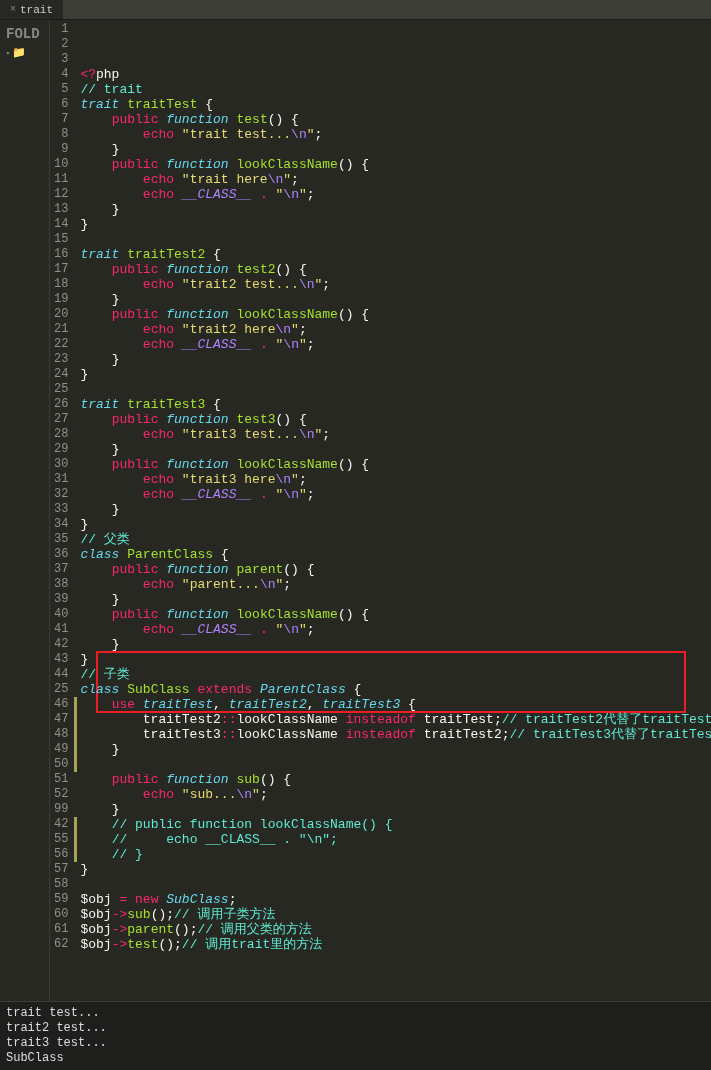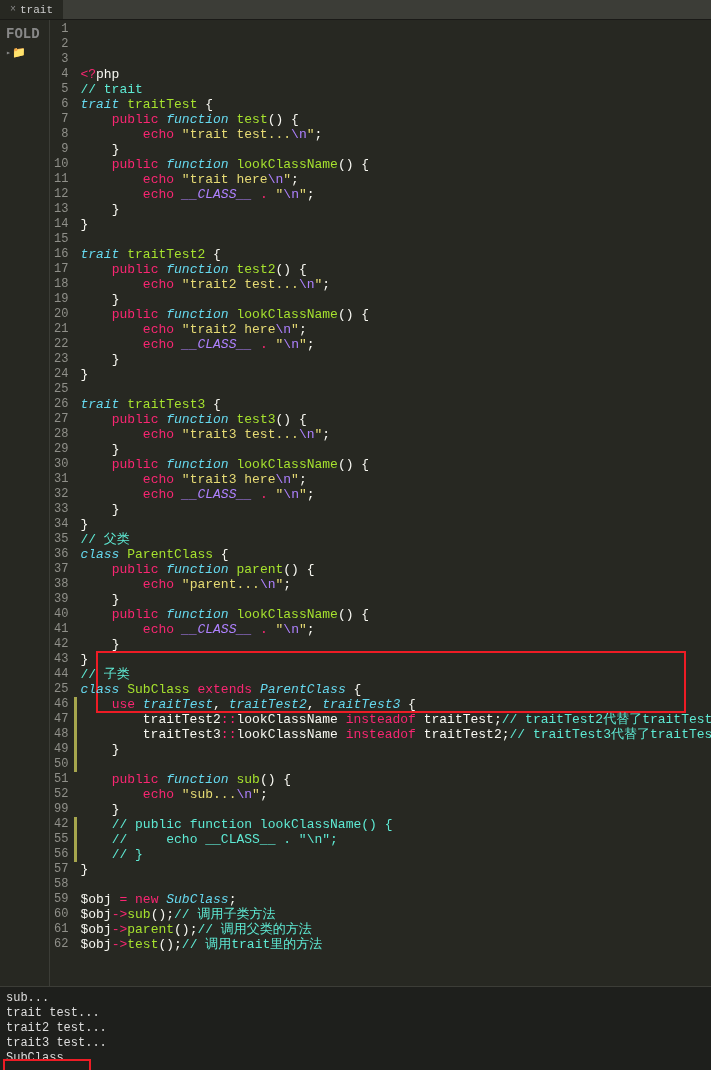--- a/index.html
+++ b/index.html
@@ -203,15 +203,15 @@
         <div class="ln">61</div>
         <div class="ln">62</div>
       </div>
     <div class="code" id="code">
       <div class="redbox1" id="rb1" style="top: 631px; left: 20px; width: 590px; height: 62px;"></div>
     <div class="line"><span class="op">&lt;?</span><span class="var">php</span></div><div class="line"><span class="com">// trait</span></div><div class="line"><span class="kw-blue">trait</span><span class="var"> </span><span class="fn">traitTest</span><span class="var"> {</span></div><div class="line"><span class="var">    </span><span class="kw-red">public</span><span class="var"> </span><span class="kw-blue">function</span><span class="var"> </span><span class="fn">test</span><span class="punc">() {</span></div><div class="line"><span class="var">        </span><span class="kw-red">echo</span><span class="var"> </span><span class="str">"trait test...</span><span class="esc">\n</span><span class="str">"</span><span class="punc">;</span></div><div class="line"><span class="var">    </span><span class="punc">}</span></div><div class="line"><span class="var">    </span><span class="kw-red">public</span><span class="var"> </span><span class="kw-blue">function</span><span class="var"> </span><span class="fn">lookClassName</span><span class="punc">() {</span></div><div class="line"><span class="var">        </span><span class="kw-red">echo</span><span class="var"> </span><span class="str">"trait here</span><span class="esc">\n</span><span class="str">"</span><span class="punc">;</span></div><div class="line"><span class="var">        </span><span class="kw-red">echo</span><span class="var"> </span><span class="const">__CLASS__</span><span class="var"> </span><span class="op">.</span><span class="var"> </span><span class="str">"</span><span class="esc">\n</span><span class="str">"</span><span class="punc">;</span></div><div class="line"><span class="var">    </span><span class="punc">}</span></div><div class="line"><span class="punc">}</span></div><div class="line"><span class="var"></span></div><div class="line"><span class="kw-blue">trait</span><span class="var"> </span><span class="fn">traitTest2</span><span class="var"> {</span></div><div class="line"><span class="var">    </span><span class="kw-red">public</span><span class="var"> </span><span class="kw-blue">function</span><span class="var"> </span><span class="fn">test2</span><span class="punc">() {</span></div><div class="line"><span class="var">        </span><span class="kw-red">echo</span><span class="var"> </span><span class="str">"trait2 test...</span><span class="esc">\n</span><span class="str">"</span><span class="punc">;</span></div><div class="line"><span class="var">    </span><span class="punc">}</span></div><div class="line"><span class="var">    </span><span class="kw-red">public</span><span class="var"> </span><span class="kw-blue">function</span><span class="var"> </span><span class="fn">lookClassName</span><span class="punc">() {</span></div><div class="line"><span class="var">        </span><span class="kw-red">echo</span><span class="var"> </span><span class="str">"trait2 here</span><span class="esc">\n</span><span class="str">"</span><span class="punc">;</span></div><div class="line"><span class="var">        </span><span class="kw-red">echo</span><span class="var"> </span><span class="const">__CLASS__</span><span class="var"> </span><span class="op">.</span><span class="var"> </span><span class="str">"</span><span class="esc">\n</span><span class="str">"</span><span class="punc">;</span></div><div class="line"><span class="var">    </span><span class="punc">}</span></div><div class="line"><span class="punc">}</span></div><div class="line"><span class="var"></span></div><div class="line"><span class="kw-blue">trait</span><span class="var"> </span><span class="fn">traitTest3</span><span class="var"> {</span></div><div class="line"><span class="var">    </span><span class="kw-red">public</span><span class="var"> </span><span class="kw-blue">function</span><span class="var"> </span><span class="fn">test3</span><span class="punc">() {</span></div><div class="line"><span class="var">        </span><span class="kw-red">echo</span><span class="var"> </span><span class="str">"trait3 test...</span><span class="esc">\n</span><span class="str">"</span><span class="punc">;</span></div><div class="line"><span class="var">    </span><span class="punc">}</span></div><div class="line"><span class="var">    </span><span class="kw-red">public</span><span class="var"> </span><span class="kw-blue">function</span><span class="var"> </span><span class="fn">lookClassName</span><span class="punc">() {</span></div><div class="line"><span class="var">        </span><span class="kw-red">echo</span><span class="var"> </span><span class="str">"trait3 here</span><span class="esc">\n</span><span class="str">"</span><span class="punc">;</span></div><div class="line"><span class="var">        </span><span class="kw-red">echo</span><span class="var"> </span><span class="const">__CLASS__</span><span class="var"> </span><span class="op">.</span><span class="var"> </span><span class="str">"</span><span class="esc">\n</span><span class="str">"</span><span class="punc">;</span></div><div class="line"><span class="var">    </span><span class="punc">}</span></div><div class="line"><span class="punc">}</span></div><div class="line"><span class="com">// 父类</span></div><div class="line"><span class="kw-blue">class</span><span class="var"> </span><span class="fn">ParentClass</span><span class="var"> {</span></div><div class="line"><span class="var">    </span><span class="kw-red">public</span><span class="var"> </span><span class="kw-blue">function</span><span class="var"> </span><span class="fn">parent</span><span class="punc">() {</span></div><div class="line"><span class="var">        </span><span class="kw-red">echo</span><span class="var"> </span><span class="str">"parent...</span><span class="esc">\n</span><span class="str">"</span><span class="punc">;</span></div><div class="line"><span class="var">    </span><span class="punc">}</span></div><div class="line"><span class="var">    </span><span class="kw-red">public</span><span class="var"> </span><span class="kw-blue">function</span><span class="var"> </span><span class="fn">lookClassName</span><span class="punc">() {</span></div><div class="line"><span class="var">        </span><span class="kw-red">echo</span><span class="var"> </span><span class="const">__CLASS__</span><span class="var"> </span><span class="op">.</span><span class="var"> </span><span class="str">"</span><span class="esc">\n</span><span class="str">"</span><span class="punc">;</span></div><div class="line"><span class="var">    </span><span class="punc">}</span></div><div class="line"><span class="punc">}</span></div><div class="line"><span class="com">// 子类</span></div><div class="line"><span class="kw-blue">class</span><span class="var"> </span><span class="fn">SubClass</span><span class="var"> </span><span class="kw-red">extends</span><span class="var"> </span><span class="kw-blue">ParentClass</span><span class="var"> {</span></div><div class="line modified"><span class="var">    </span><span class="kw-red">use</span><span class="var"> </span><span class="kw-blue">traitTest</span><span class="punc">, </span><span class="kw-blue">traitTest2</span><span class="punc">, </span><span class="kw-blue">traitTest3</span><span class="var"> {</span></div><div class="line modified"><span class="var">        traitTest2</span><span class="op">::</span><span class="var">lookClassName </span><span class="kw-red">insteadof</span><span class="var"> traitTest</span><span class="punc">;</span><span class="com">// traitTest2代替了traitTest</span></div><div class="line modified"><span class="var">        traitTest3</span><span class="op">::</span><span class="var">lookClassName </span><span class="kw-red">insteadof</span><span class="var"> traitTest2</span><span class="punc">;</span><span class="com">// traitTest3代替了traitTest2</span></div><div class="line modified"><span class="var">    </span><span class="punc">}</span></div><div class="line modified"><span class="var"></span></div><div class="line"><span class="var">    </span><span class="kw-red">public</span><span class="var"> </span><span class="kw-blue">function</span><span class="var"> </span><span class="fn">sub</span><span class="punc">() {</span></div><div class="line"><span class="var">        </span><span class="kw-red">echo</span><span class="var"> </span><span class="str">"sub...</span><span class="esc">\n</span><span class="str">"</span><span class="punc">;</span></div><div class="line"><span class="var">    </span><span class="punc">}</span></div><div class="line modified"><span class="var">    </span><span class="com">// public function lookClassName() {</span></div><div class="line modified"><span class="var">    </span><span class="com">//     echo __CLASS__ . "\n";</span></div><div class="line modified"><span class="var">    </span><span class="com">// }</span></div><div class="line"><span class="punc">}</span></div><div class="line"><span class="var"></span></div><div class="line"><span class="var">$obj </span><span class="op">=</span><span class="var"> </span><span class="kw-red">new</span><span class="var"> </span><span class="kw-blue">SubClass</span><span class="punc">;</span></div><div class="line"><span class="var">$obj</span><span class="op">-&gt;</span><span class="fn">sub</span><span class="punc">();</span><span class="com">// 调用子类方法</span></div><div class="line"><span class="var">$obj</span><span class="op">-&gt;</span><span class="fn">parent</span><span class="punc">();</span><span class="com">// 调用父类的方法</span></div><div class="line"><span class="var">$obj</span><span class="op">-&gt;</span><span class="fn">test</span><span class="punc">();</span><span class="com">// 调用trait里的方法</span></div></div>
   </div>
 </div>
 
 <div class="output-wrap">
-  <div class="output" id="output"><div class="line-out">sub...</div><div class="line-out">trait test...</div><div class="line-out">trait2 test...</div><div class="line-out">trait3 test...</div><div class="line-out">SubClass</div></div>
+  <div class="output" id="output"><div class="line-out">trait test...</div><div class="line-out">trait2 test...</div><div class="line-out">trait3 test...</div><div class="line-out">SubClass</div></div>
   <div class="redbox2" id="rb2" style="top: 73px; left: 3px; width: 88px; height: 33px;"></div>
 </div>
 
 </body></html>

